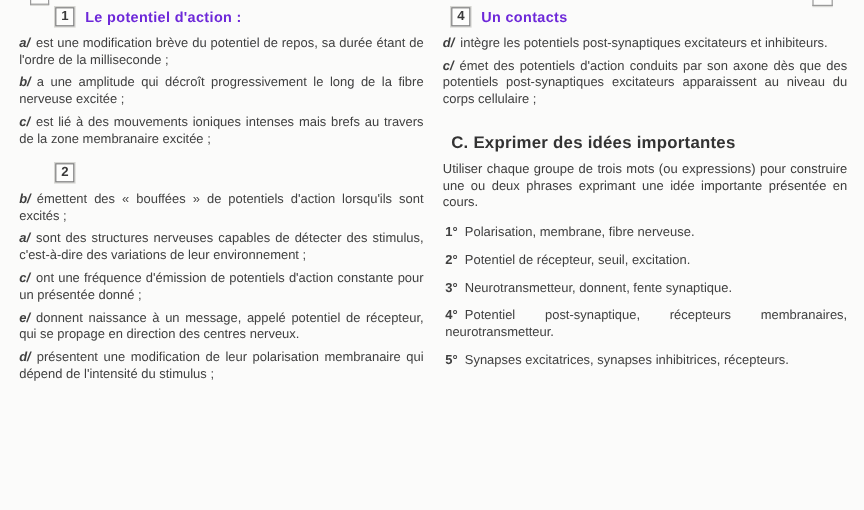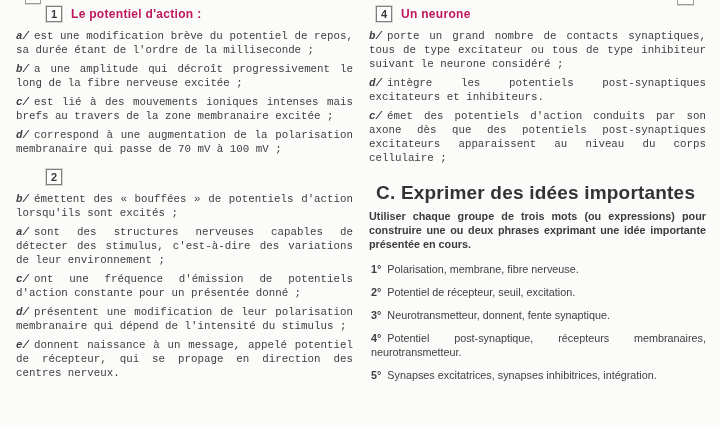--- a/index.html
+++ b/index.html
@@ -43,48 +43,47 @@
     box-shadow: 0 0 0 1px #d6d6d2;
     background: #fdfdfc;
     font-weight: 700;
     font-size: 11px;
     color: #3a3a3a;
     flex: 0 0 auto;
   }
   .sec-title {
     font-weight: 700;
     font-size: 12px;
-    color: #be185d;
+    color: #6d28d9;
     margin-left: 9px;
     letter-spacing: 0.3px;
     white-space: nowrap;
   }
 
   .q-item {
     margin: 0 0 5px 0;
     text-align: justify;
-    font-family: Liberation Mono, monospace;
   }
   .opt-label {
     font-weight: 700;
     font-style: italic;
     margin-right: 5px;
   }
   .section-2 { margin-top: 13px; }
 
   .exercise { margin-top: 21px; }
   .ex-title {
     font-weight: 700;
-    font-size: 19px;
+    font-size: 14px;
     color: #333333;
     margin: 0 0 9px 7px;
     letter-spacing: 0.2px;
   }
   .ex-instructions {
-    font-weight: 700;
+    font-weight: 400;
     color: #3c3c3c;
     text-align: justify;
     margin: 0 0 11px 0;
   }
   .ex-item {
     margin: 0 0 9px 2px;
     text-align: justify;
   }
   .ex-num {
     font-weight: 700;
@@ -112,51 +111,49 @@
   <div class="col col-left">
 
     <div class="sec-head indent-wide">
       <span class="num-box">1</span>
       <span class="sec-title">Le potentiel d'action :</span>
     </div>
 
     <p class="q-item"><b class="opt-label">a/</b><span class="opt-text">est une modification brève du potentiel de repos, sa durée étant de l'ordre de la milliseconde ;</span></p>
     <p class="q-item"><b class="opt-label">b/</b><span class="opt-text">a une amplitude qui décroît progressivement le long de la fibre nerveuse excitée ;</span></p>
     <p class="q-item"><b class="opt-label">c/</b><span class="opt-text">est lié à des mouvements ioniques intenses mais brefs au travers de la zone membranaire excitée ;</span></p>
-    <p class="q-item"><b class="opt-label">d/</b><span class="opt-text">correspond à une augmentation de la polarisation membranaire qui passe de 70 mV à 100 mV ;</span></p>
 
     <div class="section-2">
       <div class="sec-head indent-wide">
         <span class="num-box">2</span>
       </div>
 
       <p class="q-item"><b class="opt-label">b/</b><span class="opt-text">émettent des « bouffées » de potentiels d'action lorsqu'ils sont excités ;</span></p>
       <p class="q-item"><b class="opt-label">a/</b><span class="opt-text">sont des structures nerveuses capables de détecter des stimulus, c'est-à-dire des variations de leur environnement ;</span></p>
       <p class="q-item"><b class="opt-label">c/</b><span class="opt-text">ont une fréquence d'émission de potentiels d'action constante pour un présentée donné ;</span></p>
+      <p class="q-item"><b class="opt-label">e/</b><span class="opt-text">donnent naissance à un message, appelé potentiel de récepteur, qui se propage en direction des centres nerveux.</span></p>
       <p class="q-item"><b class="opt-label">d/</b><span class="opt-text">présentent une modification de leur polarisation membranaire qui dépend de l'intensité du stimulus ;</span></p>
-      <p class="q-item"><b class="opt-label">e/</b><span class="opt-text">donnent naissance à un message, appelé potentiel de récepteur, qui se propage en direction des centres nerveux.</span></p>
     </div>
   </div>
 
   <div class="col col-right">
 
     <div class="sec-head indent-small">
       <span class="num-box">4</span>
-      <span class="sec-title">Un neurone</span>
+      <span class="sec-title">Un contacts</span>
     </div>
 
-    <p class="q-item"><b class="opt-label">b/</b><span class="opt-text">porte un grand nombre de contacts synaptiques, tous de type excitateur ou tous de type inhibiteur suivant le neurone considéré ;</span></p>
     <p class="q-item"><b class="opt-label">d/</b><span class="opt-text">intègre les potentiels post-synaptiques excitateurs et inhibiteurs.</span></p>
     <p class="q-item"><b class="opt-label">c/</b><span class="opt-text">émet des potentiels d'action conduits par son axone dès que des potentiels post-synaptiques excitateurs apparaissent au niveau du corps cellulaire ;</span></p>
 
     <div class="exercise">
       <div class="ex-title">C. Exprimer des idées importantes</div>
       <p class="ex-instructions">Utiliser chaque groupe de trois mots (ou expressions) pour construire une ou deux phrases exprimant une idée importante présentée en cours.</p>
 
       <p class="ex-item"><b class="ex-num">1°</b><span>Polarisation, membrane, fibre nerveuse.</span></p>
       <p class="ex-item"><b class="ex-num">2°</b><span>Potentiel de récepteur, seuil, excitation.</span></p>
       <p class="ex-item"><b class="ex-num">3°</b><span>Neurotransmetteur, donnent, fente synaptique.</span></p>
       <p class="ex-item"><b class="ex-num">4°</b><span>Potentiel post-synaptique, récepteurs membranaires, neurotransmetteur.</span></p>
-      <p class="ex-item"><b class="ex-num">5°</b><span>Synapses excitatrices, synapses inhibitrices, intégration.</span></p>
+      <p class="ex-item"><b class="ex-num">5°</b><span>Synapses excitatrices, synapses inhibitrices, récepteurs.</span></p>
     </div>
   </div>
 
 </div>
 
 </body></html>

